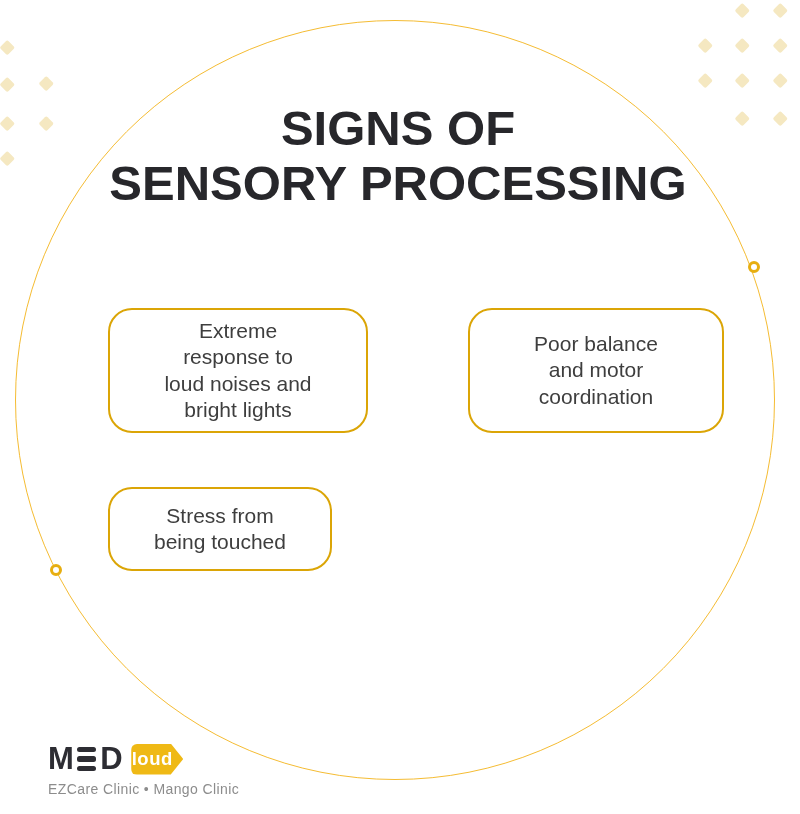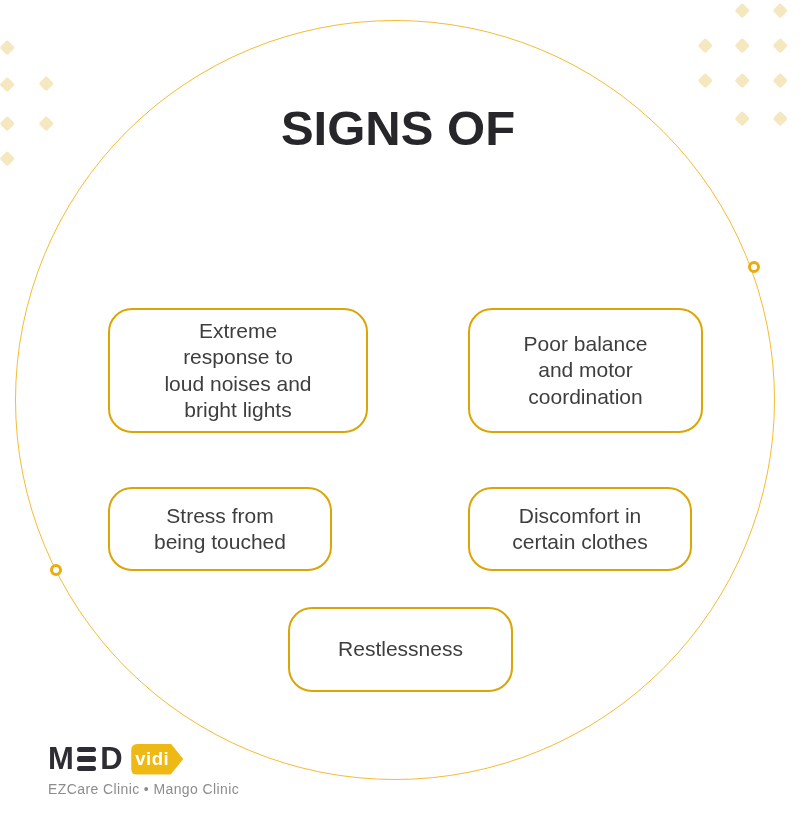--- a/index.html
+++ b/index.html
@@ -35,21 +35,21 @@
   .card {
     position:absolute; display:flex; align-items:center; justify-content:center;
     background:#ffffff; border:2.8px solid #DBA506; border-radius:24px;
     box-sizing:border-box;
   }
   .card-label {
     white-space:pre-line; text-align:center; font-size:21px; line-height:26.5px;
     color:#3E3E3E;
   }
   .card-1 { left:108px; top:308px; width:260px; height:125px; }
-  .card-2 { left:468px; top:308px; width:235px; height:125px; }
+  .card-2 { left:468px; top:308px; width:256px; height:125px; }
   .card-3 { left:108px; top:487px; width:224px; height:84px;justify-content:center; }
   .card-4 { left:468px; top:487px; width:224px; height:84px; }
   .card-5 { left:288px; top:607px; width:225px; height:85px; }
   
   .logo { position:absolute; left:48px; top:743px; }
   .logo-row { display:flex; align-items:center; height:32px; }
   .logo-m, .logo-d {
     font-weight:800; font-size:31px; line-height:32px; color:#2D2D33;
     letter-spacing:-0.5px;
   }
@@ -97,54 +97,48 @@
     <span class="diamond" style="left:775px;top:75px;"></span>
     <span class="diamond" style="left:737px;top:113px;"></span>
     <span class="diamond" style="left:775px;top:113px;"></span>
   </div>
 
   <span class="node node-right"></span>
   <span class="node node-left"></span>
 
   <h1 class="title">
     <span class="title-line">SIGNS OF</span>
+    <span class="title-line">SENSORY PROCESSING</span>
   </h1>
 
   <div class="card card-1">
     <span class="card-label">Extreme
 response to
 loud noises and
 bright lights</span>
   </div>
   <div class="card card-2">
     <span class="card-label">Poor balance
 and motor
 coordination</span>
   </div>
   <div class="card card-3">
     <span class="card-label">Stress from
 being touched</span>
   </div>
-  <div class="card card-4">
-    <span class="card-label">Discomfort in
-certain clothes</span>
-  </div>
-  <div class="card card-5">
-    <span class="card-label">Restlessness</span>
-  </div>
 
   <div class="logo">
     <div class="logo-row">
       <span class="logo-m">M</span>
       <span class="logo-e">
           <i></i>
           <i></i>
           <i></i>
         </span>
       <span class="logo-d">D</span>
       <span class="logo-tag">
-        <span class="logo-tag-text">vidi</span>
+        <span class="logo-tag-text">loud</span>
       </span>
     </div>
     <div class="logo-tagline">EZCare Clinic • Mango Clinic</div>
   </div>
 
 </div>
 
 </body></html>

